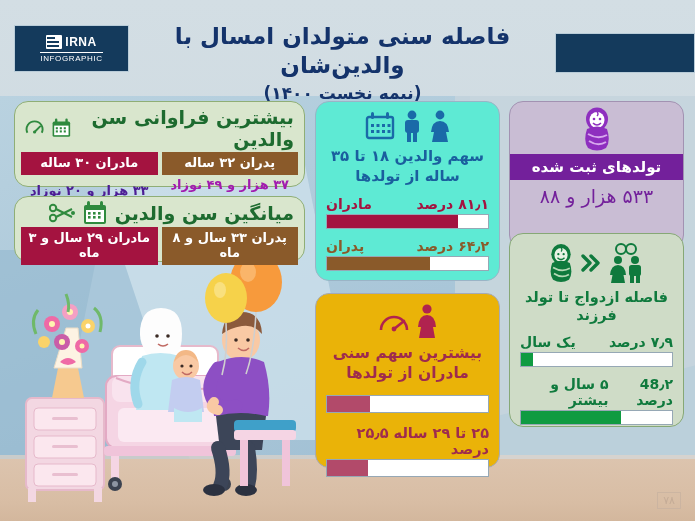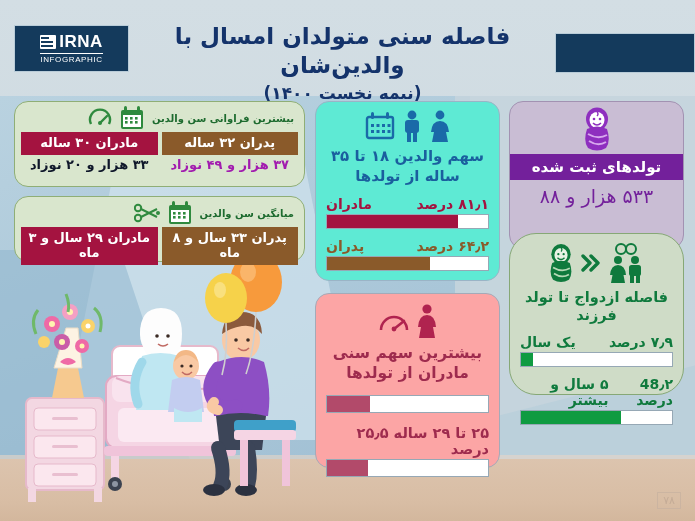--- a/index.html
+++ b/index.html
@@ -33,53 +33,53 @@
   
   .logo-bar{position:absolute;left:14px;top:25px;width:113px;height:45px;
     background:#143a5c;border:1px solid #b9ccd8;
     display:flex;align-items:center;justify-content:center;}
   .logo-inner{display:flex;flex-direction:column;align-items:center;line-height:1;}
   .logo-top{display:flex;align-items:center;gap:3px;}
   .logo-mark{width:16px;height:14px;background:#fff;position:relative;border-radius:1px;}
   .logo-mark:before{content:"";position:absolute;left:1px;top:2px;width:8px;height:2px;background:#143a5c;}
   .logo-mark:after{content:"";position:absolute;left:1px;top:6px;width:12px;height:2px;background:#143a5c;
     box-shadow:0 4px 0 0 #143a5c;}
-  .logo-word{color:#fff;font-weight:bold;font-size:17px;letter-spacing:.5px;
+  .logo-word{color:#fff;font-weight:bold;font-size:12px;letter-spacing:.5px;
     font-family:"Liberation Sans",sans-serif;text-align:center;}
   .logo-sub{color:#fff;font-size:8px;letter-spacing:.6px;margin-top:3px;
     border-top:1px solid #fff;padding-top:2px;font-family:"Liberation Sans",sans-serif;}
   .right-bar{position:absolute;right:0px;top:33px;width:138px;height:38px;
     background:#143a5c;border:1px solid #b9ccd8;}
 
   .title-wrap{position:absolute;left:140px;top:22px;width:405px;text-align:center;}
   .title{color:#14336b;font-weight:bold;font-size:23px;line-height:1.25;
     font-family:"DejaVu Sans",sans-serif;}
   .subtitle{color:#14336b;font-weight:bold;font-size:17px;margin-top:3px;
     font-family:"DejaVu Sans",sans-serif;}
 
   
   .card{position:absolute;border-radius:14px;box-sizing:border-box;}
   .card-green{background:#d9e6cd;border:1px solid #8fae76;}
   .card-blue{background:#5eead4;border:1px solid #9ab4c6;}
   .card-purple{background:#c9bdd4;border:1px solid #a292b2;}
   .card-greenR{background:#cfdcc7;border:1px solid #86a876;}
-  .card-pink{background:#fca5a5;border:1px solid #a4aab8;}
+  .card-pink{background:#eab308;border:1px solid #a4aab8;}
 
   .card-icons{display:flex;align-items:center;justify-content:center;gap:6px;height:34px;}
 
   
   .b-head{display:flex;align-items:center;justify-content:flex-start;gap:7px;padding:4px 10px 2px 10px;}
-  .b-head .t{color:#1d6b2f;font-weight:bold;font-size:10px;}
+  .b-head .t{color:#1d6b2f;font-weight:bold;font-size:19px;}
   .pairrow{display:flex;gap:4px;padding:0 6px;}
   .pair{flex:1;text-align:center;}
   .pair .lbl{color:#fff;font-weight:bold;font-size:13px;padding:4px 2px;line-height:1.15;}
   .pair .val{font-weight:bold;font-size:13px;padding:2px;line-height:1.2;}
   .mom-bg{background:#a41340;}
   .dad-bg{background:#8a5a2a;}
-  .mom-tx{color:#0f172a;}
+  .mom-tx{color:#4c1d95;margin-top:6px;}
   .dad-tx{color:#a21caf;}
 
   
   .bluebox-title{color:#1a5f9e;font-weight:bold;font-size:15px;text-align:center;line-height:1.3;}
   .stat{padding:0 10px;margin-top:5px;}
   .stat-line{display:flex;justify-content:space-between;align-items:baseline;font-weight:bold;font-size:14px;}
   .bar-track{height:13px;background:#fff;border:1px solid #96a8b5;margin-top:2px;position:relative;overflow:hidden;}
   .bar-fill{position:absolute;left:0;top:0;bottom:0;}
 
   
@@ -351,21 +351,21 @@
         <path d="M17 5 q2 2 0 4" stroke="#8e2fbf" stroke-width="1.4" fill="none"></path>
         <path d="M7 22 q10 -5 20 0 q4 12 -1 19 q-9 5 -18 0 q-5 -7 -1 -19Z" fill="#8e2fbf"></path>
         <path d="M8 27 q10 6 19 1" stroke="#d7a8ee" stroke-width="2" fill="none"></path>
         <path d="M9 34 q9 6 17 1" stroke="#d7a8ee" stroke-width="2" fill="none"></path>
       </svg>
     </div>
     <div class="pbanner" style="margin-top:4px;">تولدهای ثبت شده</div>
     <div class="pval">۵۳۳ هزار و ۸۸</div>
   </div>
 
-  <div class="card card-greenR" style="left:509px;top:233px;width:175px;height:162px;padding:7px 0 0 0;border-radius:27px;">
+  <div class="card card-greenR" style="left:509px;top:233px;width:175px;height:194px;padding:7px 0 0 0;">
     <div class="card-icons" style="height:44px;gap:4px;">
       <svg width="42" height="40" viewBox="0 0 42 40">
         <circle cx="15" cy="6" r="5" stroke="#0f7a3d" stroke-width="2" fill="none"></circle>
         <circle cx="25" cy="6" r="5" stroke="#0f7a3d" stroke-width="2" fill="none"></circle>
         <circle cx="12" cy="17" r="4" fill="#0f7a3d"></circle>
         <path d="M12 22 q7 0 8 10 l-2.5 0 l1.5 8 l-14 0 l1.5 -8 l-2.5 0 q1 -10 8 -10Z" fill="#0f7a3d"></path>
         <circle cx="29" cy="17" r="4" fill="#0f7a3d"></circle>
         <rect x="23" y="22" width="12" height="11" rx="2.5" fill="#0f7a3d"></rect>
         <rect x="24" y="31" width="4" height="9" fill="#0f7a3d"></rect>
         <rect x="30" y="31" width="4" height="9" fill="#0f7a3d"></rect>

